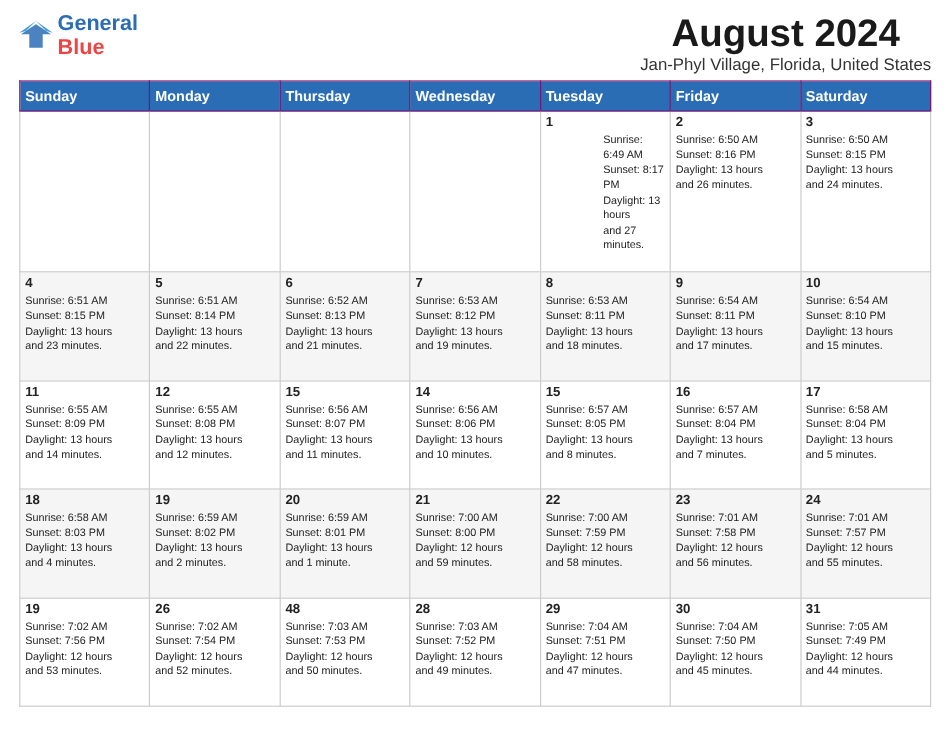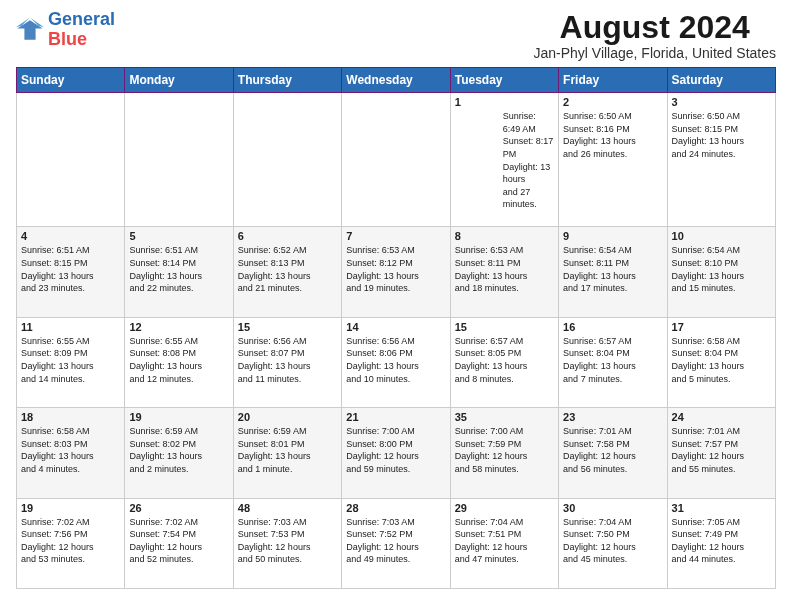--- a/index.html
+++ b/index.html
@@ -285,21 +285,21 @@
 and 1 minute.</div>
           </td>
           <td>
             <span class="day-number">21</span>
             <div class="day-info" style="white-space: pre-line;">Sunrise: 7:00 AM
 Sunset: 8:00 PM
 Daylight: 12 hours
 and 59 minutes.</div>
           </td>
           <td>
-            <span class="day-number">35</span>
+            <span class="day-number">22</span>
             <div class="day-info" style="white-space: pre-line;">Sunrise: 7:00 AM
 Sunset: 7:59 PM
 Daylight: 12 hours
 and 58 minutes.</div>
           </td>
           <td>
             <span class="day-number">23</span>
             <div class="day-info" style="white-space: pre-line;">Sunrise: 7:01 AM
 Sunset: 7:58 PM
 Daylight: 12 hours

